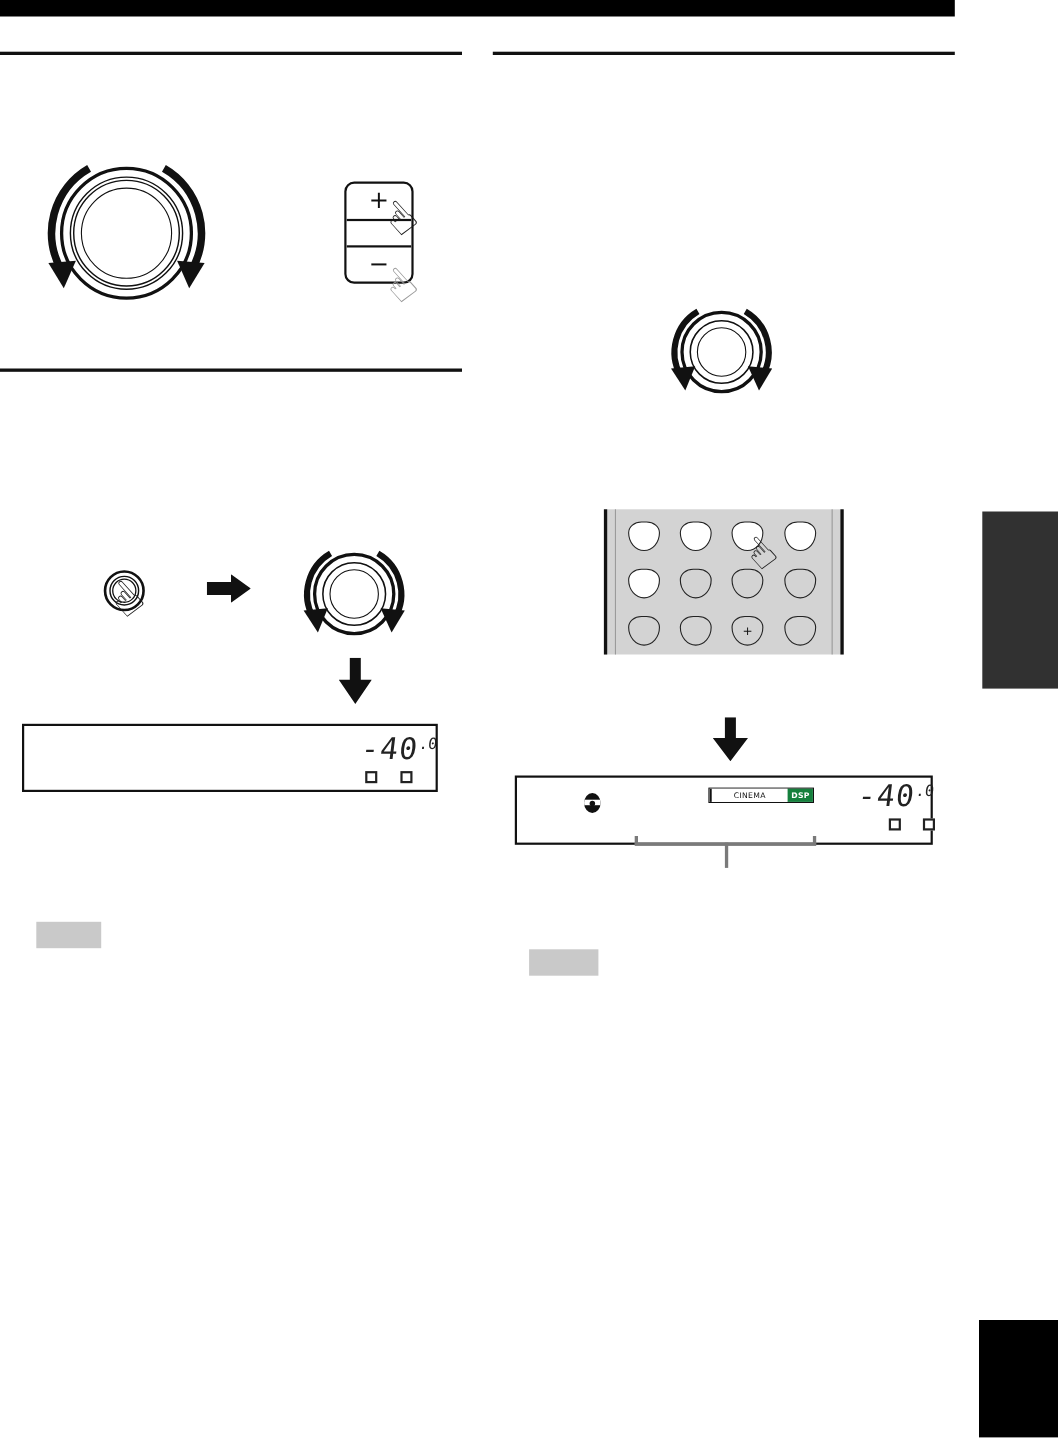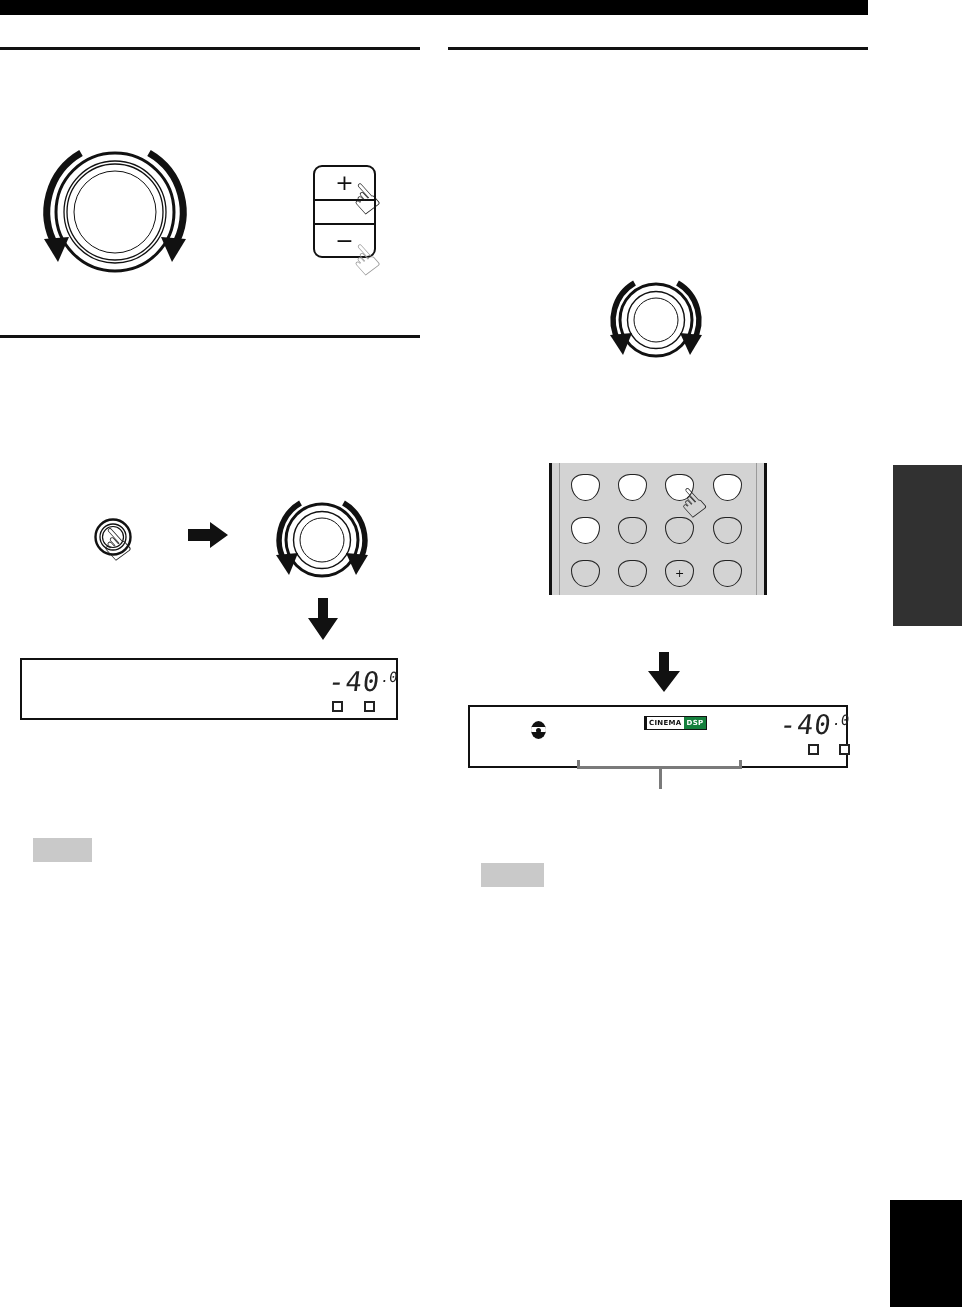--- a/index.html
+++ b/index.html
@@ -34,21 +34,21 @@
   .seg .dec{font-size:14px;position:relative;top:-9px;letter-spacing:0;}
   .sq{width:11px;height:11px;border:2px solid #222;background:#fff;}
 
   
   .ind-icon{width:15px;height:18px;border-radius:50%;background:#111;position:relative;overflow:hidden;}
   .ind-icon::before{content:"";position:absolute;left:-2px;right:-2px;top:6px;height:5px;background:#fff;}
   .ind-icon::after{content:"";position:absolute;left:5px;top:6.5px;width:5px;height:5px;border-radius:50%;background:#111;}
 
   
   .dsp-logo{display:flex;height:14px;border:1px solid #111;align-items:stretch;}
-  .logo-cinema{background:#fff;color:#111;font-size:7px;font-weight:bold;line-height:12px;padding:0 2px;border-left:2px solid #111;letter-spacing:.3px;}
+  .logo-cinema{background:#fff;color:#111;font-size:7px;font-weight:normal;line-height:12px;padding:0 20px;border-left:2px solid #111;letter-spacing:.3px;}
   .logo-dsp{background:#15803d;color:#fff;font-size:7px;font-weight:bold;line-height:12px;padding:0 3px;letter-spacing:.3px;}
 
   
   .remote{left:549px;top:463px;width:218px;height:132px;background:#d3d3d3;}
   .r-edge{position:absolute;top:0;width:3px;height:132px;background:#111;}
   .r-inner{position:absolute;top:0;width:1px;height:132px;background:#9a9a9a;}
   .rbtn{position:absolute;width:29px;height:27px;border:1.6px solid #222;background:#d3d3d3;
         border-radius:42% 42% 50% 50% / 38% 38% 62% 62%;
         display:flex;align-items:center;justify-content:center;font-size:11px;line-height:1;}
   .rbtn.white{background:#fff;}

